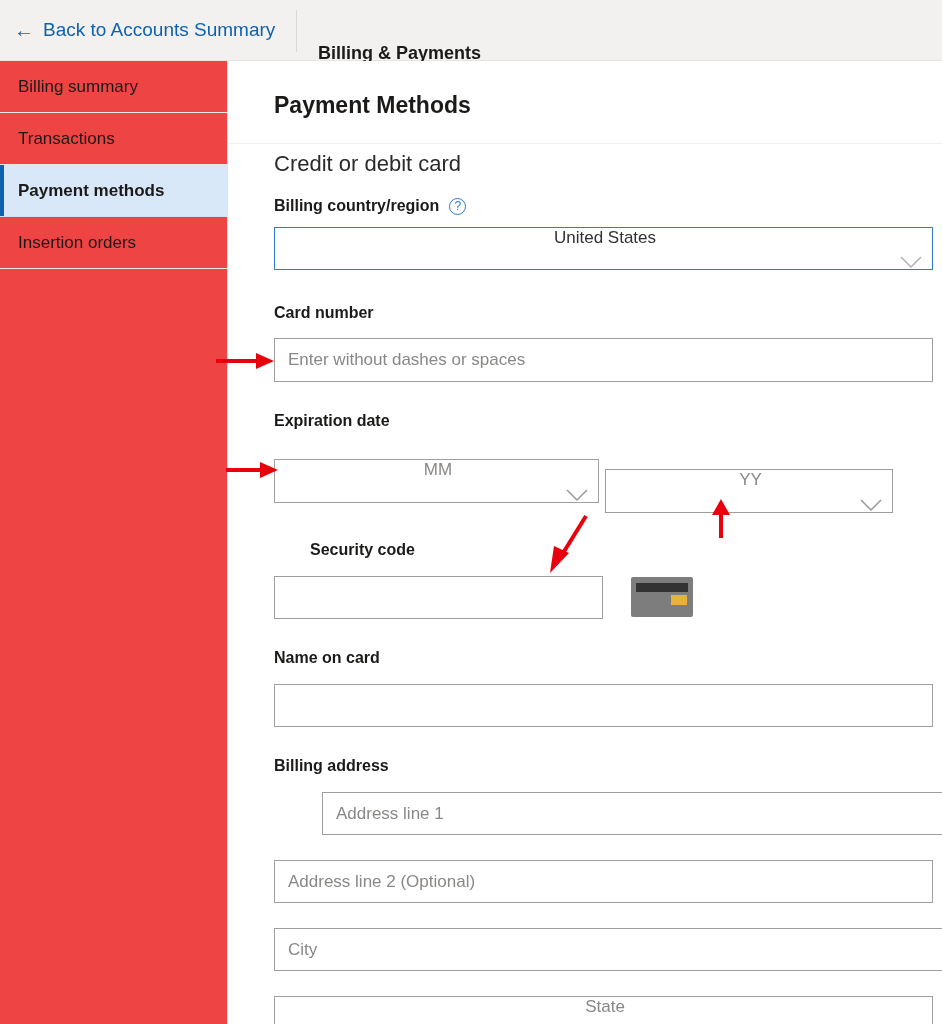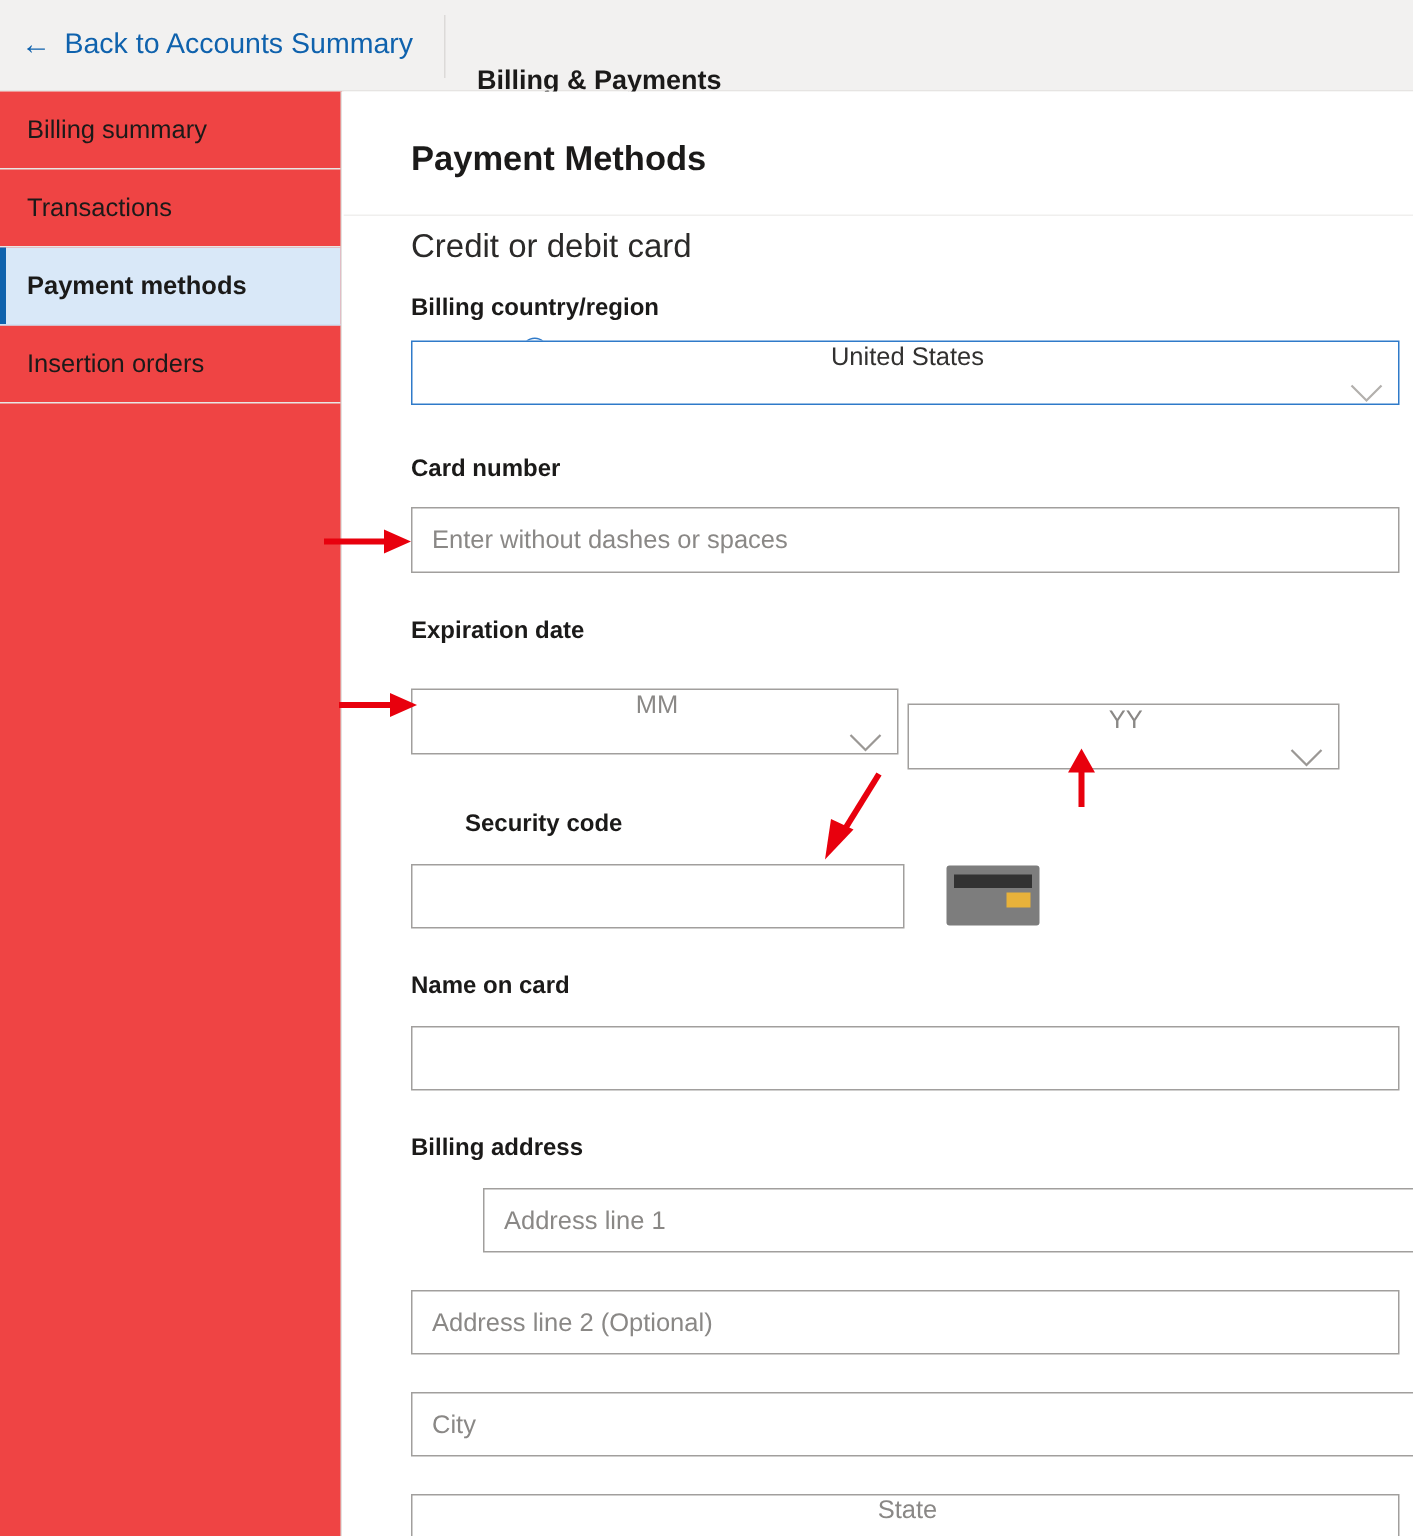--- a/index.html
+++ b/index.html
@@ -241,21 +241,21 @@
     <span>Insertion orders</span>
   </div>
 </div>
 
 <div class="content">
 
   <div class="page-title">Payment Methods</div>
   <div class="scroll-rule"></div>
   <div class="section-heading">Credit or debit card</div>
 
-  <div class="field-label" style="left:45px; top:136px;flex-direction:column;">
+  <div class="field-label" style="left:45px; top:136px;">
     <span>Billing country/region</span>
     <span class="help-icon">?</span>
   </div>
   <div class="fld select focused" style="left:45px; top:166px; width:659px; height:43px;">
     <span>United States</span>
     <span class="chev">
       <svg width="22" height="13" viewBox="0 0 22 13">
           <path d="M1 1 L11 11 L21 1" stroke="#b3b0ad" stroke-width="1.5" fill="none"></path>
         </svg>
     </span>

